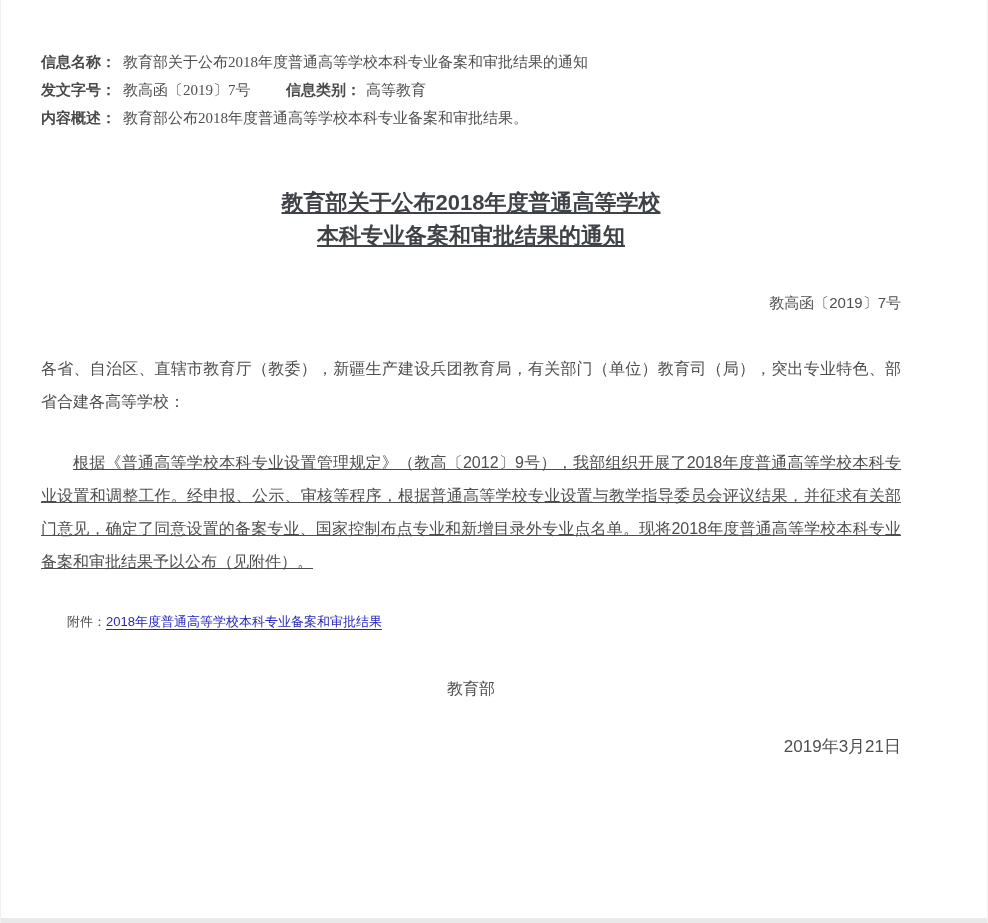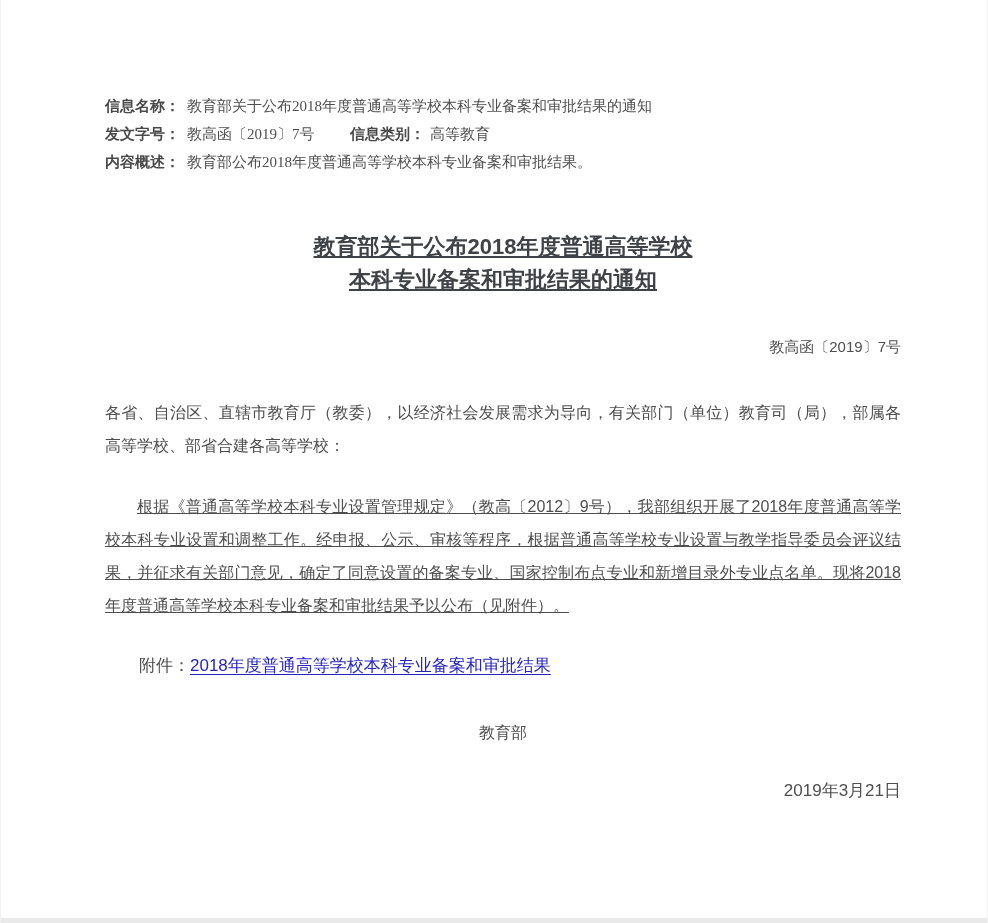--- a/index.html
+++ b/index.html
@@ -11,23 +11,22 @@
     width: 988px;
     height: 923px;
     position: relative;
     overflow: hidden;
     box-sizing: border-box;
     border-left: 1px solid #f0f0f0;
     border-right: 1px solid #f0f0f0;
     font-family: "Liberation Sans", "DejaVu Sans", sans-serif;
   }
   .page {
-    padding: 48px 86px 0 104px;
+    padding: 48px 86px 0 40px;
     box-sizing: border-box;
-    margin-top: 44px;
   }
 
   
   .meta-table {
     width: 100%;
     border-collapse: collapse;
     table-layout: fixed;
     font-family: "Liberation Serif", "DejaVu Serif", serif;
     font-size: 15px;
     color: #4f4f4f;
@@ -65,21 +64,21 @@
     font-size: 16px;
     line-height: 33px;
     color: #4e4e4e;
     text-align: justify;
     margin: 0;
   }
   .salutation { margin-top: 33px; }
   .para { margin-top: 28px; text-indent: 2em; text-decoration: underline; }
   .attachment-line {
     margin-top: 27px;
-    font-size: 17px;
+    font-size: 13px;
     line-height: 33px;
     color: #4e4e4e;
     text-indent: 2em;
   }
   .attachment-link {
     color: #2626bd;
     text-decoration: underline;
     text-underline-offset: 3px;
     cursor: pointer;
   }
@@ -138,21 +137,21 @@
   </tbody>
     </table>
 
   <h1 class="doc-title">
     <span>教育部关于公布2018年度普通高等学校</span><br>
     <span>本科专业备案和审批结果的通知</span>
   </h1>
 
   <div class="doc-number">教高函〔2019〕7号</div>
 
-  <p class="body-text salutation">各省、自治区、直辖市教育厅（教委），以经济社会发展需求为导向，有关部门（单位）教育司（局），部属各高等学校、部省合建各高等学校：</p>
+  <p class="body-text salutation">各省、自治区、直辖市教育厅（教委），新疆生产建设兵团教育局，有关部门（单位）教育司（局），突出专业特色、部省合建各高等学校：</p>
 
   <p class="body-text para">根据《普通高等学校本科专业设置管理规定》（教高〔2012〕9号），我部组织开展了2018年度普通高等学校本科专业设置和调整工作。经申报、公示、审核等程序，根据普通高等学校专业设置与教学指导委员会评议结果，并征求有关部门意见，确定了同意设置的备案专业、国家控制布点专业和新增目录外专业点名单。现将2018年度普通高等学校本科专业备案和审批结果予以公布（见附件）。</p>
 
   <div class="attachment-line">
     <span>附件：</span><a class="attachment-link">2018年度普通高等学校本科专业备案和审批结果</a>
   </div>
 
   <div class="signature">教育部</div>
   <div class="doc-date">2019年3月21日</div>
 

